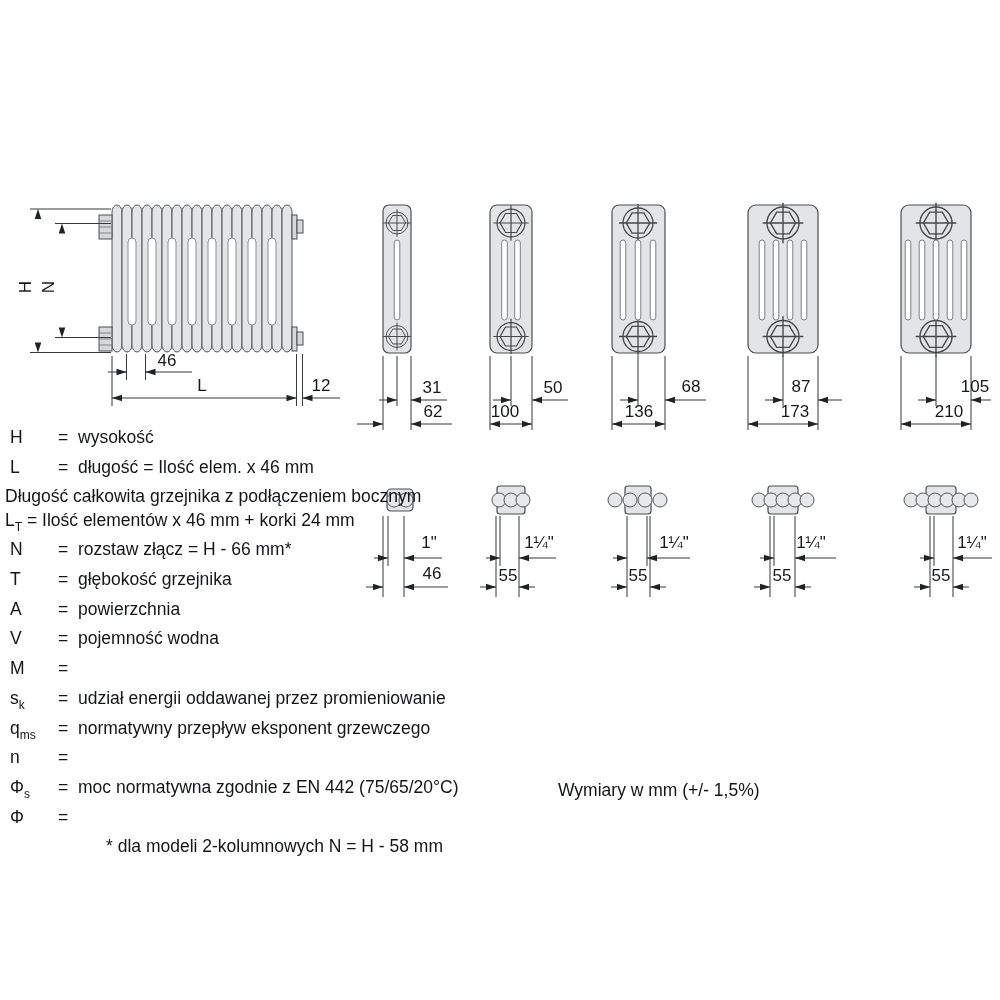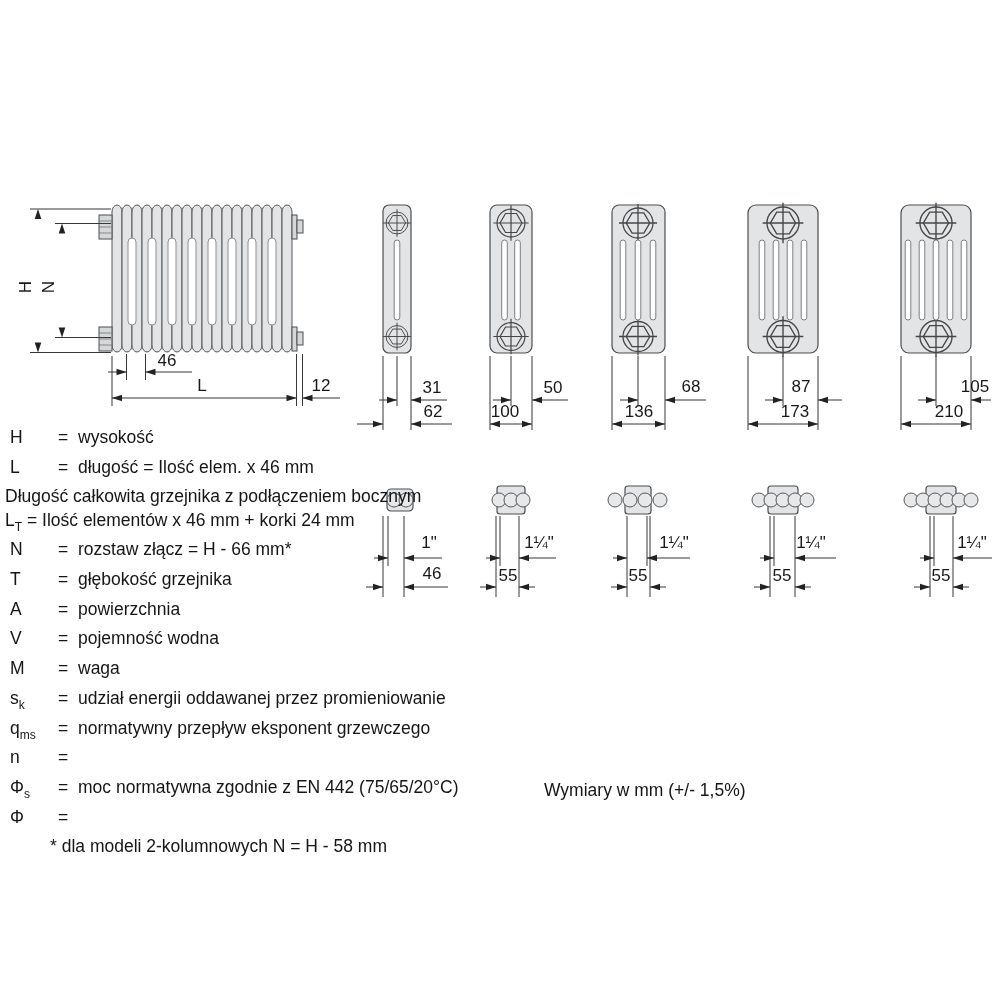--- a/index.html
+++ b/index.html
@@ -6,23 +6,23 @@
   body{width:1000px;height:1000px;position:relative;font-family:"Liberation Sans",sans-serif;color:#17181a}
   svg{position:absolute;left:0;top:0}
   .dl{stroke:#34373b;stroke-width:1;fill:none}
   .bd{stroke:#4b4e50;stroke-width:1.2;fill:#e3e4e5}
   .boss{fill:#d6d7d8;stroke:#4b4e50;stroke-width:1}
   .rib{stroke:#6f7376;stroke-width:.8}
   .dt{font-size:17px;fill:#17181a;text-anchor:middle;font-family:"Liberation Sans",sans-serif}
   .legend{position:absolute;left:10px;top:426px;width:480px;font-size:17.5px;line-height:23.2px;color:#141517}
   .lrow{display:grid;grid-template-columns:48px 20px auto;align-items:baseline}
   .lfull{margin-left:-5px}
-  .lfoot{margin-left:40px}
+  .lfoot{margin-left:96px}
   sub{font-size:12px}
-  .note{position:absolute;left:544px;top:780px;font-size:17.5px;color:#141517}
+  .note{position:absolute;left:558px;top:780px;font-size:17.5px;color:#141517}
 </style>
 </head>
 <body>
 
 <svg width="1000" height="1000" viewBox="0 0 1000 1000">
   <defs>
     <rect id="col" width="10" height="147" rx="5" ry="7" fill="#e3e4e5" stroke="#53565a" stroke-width="1"></rect>
     <rect id="slot" x="-4" width="8" height="87" rx="4" fill="#ffffff" stroke="#8d9093" stroke-width="1"></rect>
     <rect id="sslot" x="-2.8" y="-40" width="5.6" height="80" rx="2.8" fill="#ffffff" stroke="#7c7f82" stroke-width="1"></rect>
     <circle id="c7" r="7" fill="#e7e8e9" stroke="#53565a" stroke-width="1"></circle>
@@ -365,21 +365,20 @@
     <span>powierzchnia</span>
   </div>
   <div class="lrow">
     <span><span>V</span><sub></sub></span>
     <span>=</span>
     <span>pojemność wodna</span>
   </div>
   <div class="lrow">
     <span><span>M</span><sub></sub></span>
     <span>=</span>
-    <span>waga</span>
   </div>
   <div class="lrow">
     <span><span>s</span><sub>k</sub></span>
     <span>=</span>
     <span>udział energii oddawanej przez promieniowanie</span>
   </div>
   <div class="lrow">
     <span><span>q</span><sub>ms</sub></span>
     <span>=</span>
     <span>normatywny przepływ eksponent grzewczego</span>

